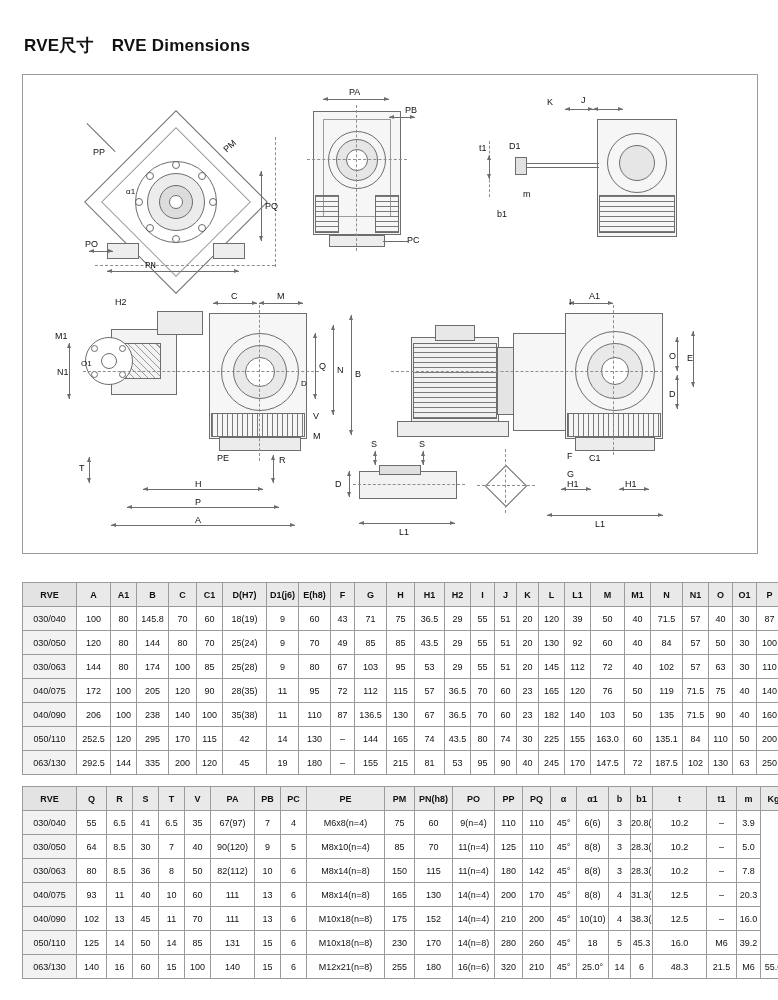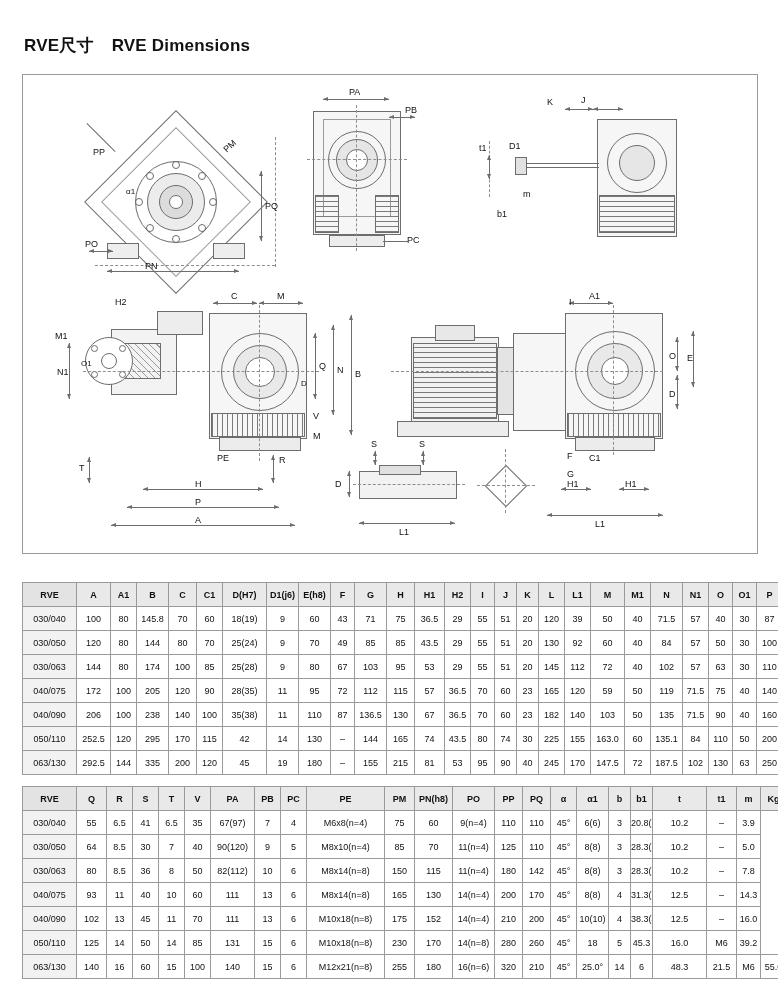--- a/index.html
+++ b/index.html
@@ -128,21 +128,21 @@
       <div class="dash-v" style="left:252px;top:62px;height:130px;"></div>
       <div class="arrow-v" style="left:238px;top:96px;height:70px;"></div>
       <div class="arrow-h" style="left:84px;top:196px;width:132px;"></div>
       <div class="arrow-h" style="left:66px;top:176px;width:24px;"></div>
       <div class="ln hln" style="left:58px;top:62px;width:40px;transform:rotate(45deg);"></div>
       <div class="lbl" style="left:70px;top:72px;">PP</div>
       <div class="lbl" style="left:200px;top:66px;transform:rotate(-42deg);">PM</div>
       <div class="lbl" style="left:103px;top:112px;font-size:8px;">α1</div>
       <div class="lbl" style="left:242px;top:126px;">PQ</div>
       <div class="lbl" style="left:62px;top:164px;">PO</div>
-      <div class="lbl" style="left:122px;top:186px;">PN</div>
+      <div class="lbl" style="left:122px;top:186px;font-family:Liberation Mono, monospace;">PN</div>
 
       <div class="box" style="left:290px;top:36px;width:86px;height:122px;background:#f6f6f6;"></div>
       <div class="box" style="left:300px;top:44px;width:66px;height:96px;border-color:#9b9b9b;"></div>
       <div class="circ" style="left:305px;top:56px;width:56px;height:56px;"></div>
       <div class="circ" style="left:313px;top:64px;width:40px;height:40px;background:#e6e6e6;"></div>
       <div class="circ" style="left:323px;top:74px;width:20px;height:20px;background:#fff;"></div>
       <div class="finsv" style="left:292px;top:120px;width:22px;height:36px;"></div>
       <div class="finsv" style="left:352px;top:120px;width:22px;height:36px;"></div>
       <div class="box" style="left:306px;top:160px;width:54px;height:10px;background:#ededed;"></div>
       <div class="dash-v" style="left:333px;top:30px;height:146px;"></div>
@@ -434,21 +434,21 @@
             <td>72</td>
             <td>112</td>
             <td>115</td>
             <td>57</td>
             <td>36.5</td>
             <td>70</td>
             <td>60</td>
             <td>23</td>
             <td>165</td>
             <td>120</td>
-            <td>59</td>
+            <td>76</td>
             <td>50</td>
             <td>119</td>
             <td>71.5</td>
             <td>75</td>
             <td>40</td>
             <td>140</td>
           </tr>
           <tr>
             <td>040/090</td>
             <td>206</td>
@@ -679,21 +679,21 @@
             <td>130</td>
             <td>14(n=4)</td>
             <td>200</td>
             <td>170</td>
             <td>45°</td>
             <td>8(8)</td>
             <td>4</td>
             <td>31.3(38.3)</td>
             <td>12.5</td>
             <td>–</td>
-            <td>14.3</td>
+            <td>20.3</td>
           </tr>
           <tr>
             <td>040/090</td>
             <td>102</td>
             <td>13</td>
             <td>45</td>
             <td>11</td>
             <td>70</td>
             <td>111</td>
             <td>13</td>

